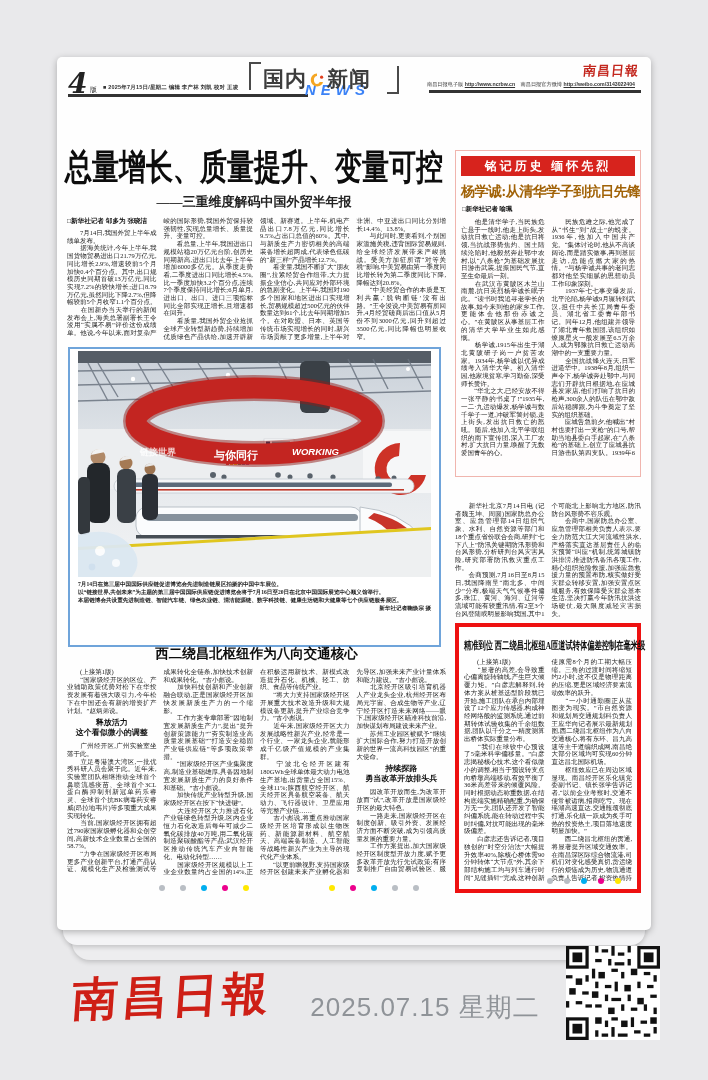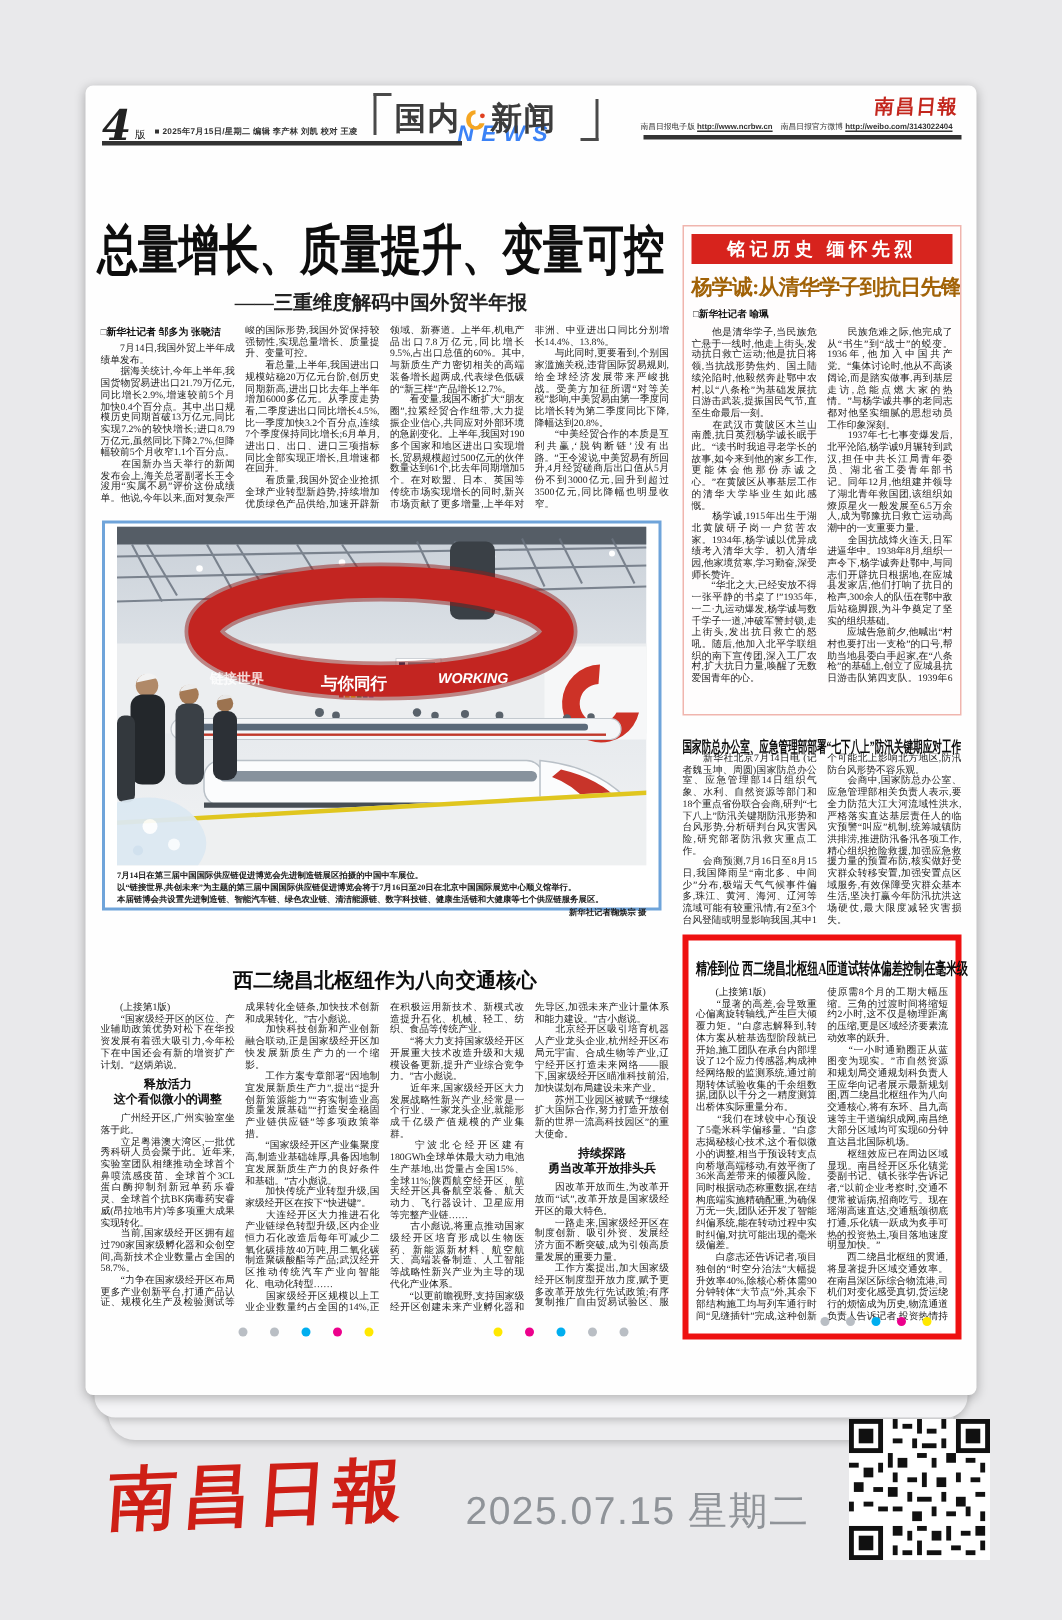--- a/index.html
+++ b/index.html
@@ -31,21 +31,21 @@
   
   h1.lead-h{position:absolute;left:4px;top:86px;width:386px;margin:0;text-align:center;font-size:27px;font-weight:900;color:#0d0d0d;transform:scaleY(1.32);transform-origin:top center;letter-spacing:0;white-space:nowrap;}
   .lead-sub{position:absolute;left:4px;top:136px;width:386px;text-align:center;font-family:"Liberation Serif",serif;font-weight:bold;font-size:13px;color:#222;}
   .cols4{column-count:4;column-gap:7px;}
   .cols2{column-count:2;column-gap:7px;}
   .flow{margin:0;font-size:6.5px;line-height:7.7px;text-align:justify;white-space:pre-line;font-family:"Liberation Serif",serif;color:#1c1c1c;}
   .byline{margin:0 0 3px 0;font-size:6.6px;font-weight:bold;color:#111;}
   .lead-body{position:absolute;left:10px;top:160px;width:379px;height:124px;overflow:hidden;}
 
   
-  .photo-box{position:absolute;left:11px;top:290px;width:373px;height:260px;border:2px solid var(--photo_border_blue,#6fa4da);background:#fff;padding:2px 8px 2px 8px;}
+  .photo-box{position:absolute;left:11px;top:290px;width:373px;height:300px;border:2px solid var(--photo_border_blue,#6fa4da);background:#fff;padding:2px 8px 2px 8px;}
   .photo-box svg.photo{display:block;width:353px;height:226px;}
   .caption{font-size:5.6px;line-height:8px;font-weight:bold;color:#222;white-space:pre-line;margin-top:3px;font-family:"Liberation Serif",serif;}
   .credit{font-size:5.6px;font-weight:bold;color:#222;text-align:right;margin-top:1px;font-family:"Liberation Serif",serif;}
 
   
   .openup-title{position:absolute;left:10px;top:588px;width:379px;margin:0;text-align:center;font-size:13.5px;font-weight:900;color:#0d0d0d;}
   .openup-body{position:absolute;left:10px;top:611px;width:379px;height:212px;overflow:hidden;}
   .subhead{margin:4px 0;font-size:8px;line-height:10px;font-weight:900;color:#111;text-align:center;white-space:pre-line;}
 
   .dots{position:absolute;display:flex;gap:15px;}
@@ -298,21 +298,20 @@
 　　1937年七七事变爆发后,北平沦陷,杨学诚9月辗转到武汉,担任中共长江局青年委员、湖北省工委青年部书记。同年12月,他组建并领导了湖北青年救国团,该组织如燎原星火一般发展至6.5万余人,成为鄂豫抗日救亡运动高潮中的一支重要力量。
 　　全国抗战烽火连天,日军进逼华中。1938年8月,组织一声令下,杨学诚奔赴鄂中,与同志们开辟抗日根据地,在应城县发家店,他们打响了抗日的枪声,300余人的队伍在鄂中敌后站稳脚跟,为斗争奠定了坚实的组织基础。
 　　应城告急前夕,他喊出“村村也要打出一支枪”的口号,帮助当地县委白手起家,在“八条枪”的基础上,创立了应城县抗日游击队第四支队。1939年6月,“应城”主力整编,鄂中、豫南武装实现统一指挥。杨学诚历任多个指挥要职,他与战士们同甘共苦,风餐露宿,坚持活跃于敌后游击斗争中。
 　　“那时条件艰苦,二三月穿着单薄的衣衫,和战士们蹲在一块土地里工作。”杨学诚的侄子杨先明讲述,1939年,祖母得知儿子在前线征战,思念异常迫切,杨学诚却说:“现在队伍困难,不能给组织添麻烦。”
 　　1942年8月,杨学诚担任新四军第五师鄂皖兵团政治委员,率部开辟鄂南抗日根据地。他动员青年参军,留守家中待命,母亲劝他早日回乡成家,他坚决回绝:“全国尚未解放,我哪有心思成家?”并向家人许诺“等抗战胜利了”,一定要给他们补办这次团聚。然而,长期艰苦的战斗生活和积劳成疾使他染上肺病。他带病坚持工作,1944年3月,杨学诚病逝于大悟山区根据地,年仅29岁。
 　　抗战胜利后,英魂归葬故里。如今在黄陂,每逢清明、“七一”等节点,前往杨学诚烈士纪念碑的群众络绎不绝。“时代不同,但党和国家的赤诚一脉相承。乡村振兴、基层抗疫前线,我们把这份志向融入日常岗位,为乡亲们谋幸福。”当地干部说。
 　　(新华社武汉7月14日电)</p>
       </div>
     </div>
 
-    <h3 class="flood-title"><span>国家防总办公室、应急管理部部署“七下八上”防汛关键期应对工作</span></h3>
     <div class="cols2 flood-body">
       <p class="flow">　　新华社北京7月14日电 (记者魏玉坤、周圆)国家防总办公室、应急管理部14日组织气象、水利、自然资源等部门和18个重点省份联合会商,研判“七下八上”防汛关键期防汛形势和台风形势,分析研判台风灾害风险,研究部署防汛救灾重点工作。
 　　会商预测,7月16日至8月15日,我国降雨呈“南北多、中间少”分布,极端天气气候事件偏多,珠江、黄河、海河、辽河等流域可能有较重汛情,有2至3个台风登陆或明显影响我国,其中1个可能北上影响北方地区,防汛防台风形势不容乐观。
 　　会商中,国家防总办公室、应急管理部相关负责人表示,要全力防范大江大河流域性洪水,严格落实直达基层责任人的临灾预警“叫应”机制,统筹城镇防洪排涝,推进防汛备汛各项工作,精心组织抢险救援,加强应急救援力量的预置布防,核实做好受灾群众转移安置,加强安置点区域服务,有效保障受灾群众基本生活,坚决打赢今年防汛抗洪这场硬仗,最大限度减轻灾害损失。</p>
     </div>
 
     <div class="redbox">
       <h3 class="red-title"><span>精准到位 西二绕昌北枢纽A匝道试转体偏差控制在毫米级</span></h3>
       <div class="cols2 red-body">
         <p class="flow">　　(上接第1版)

